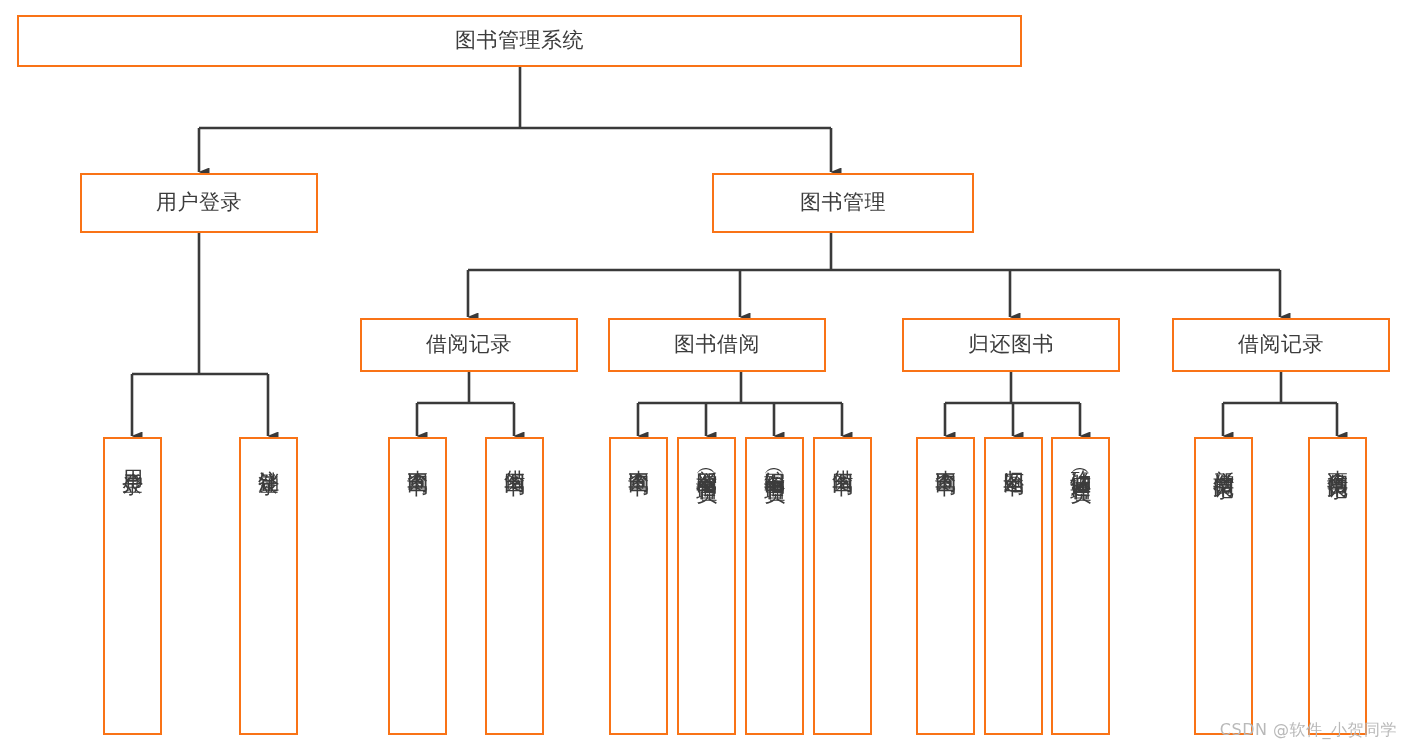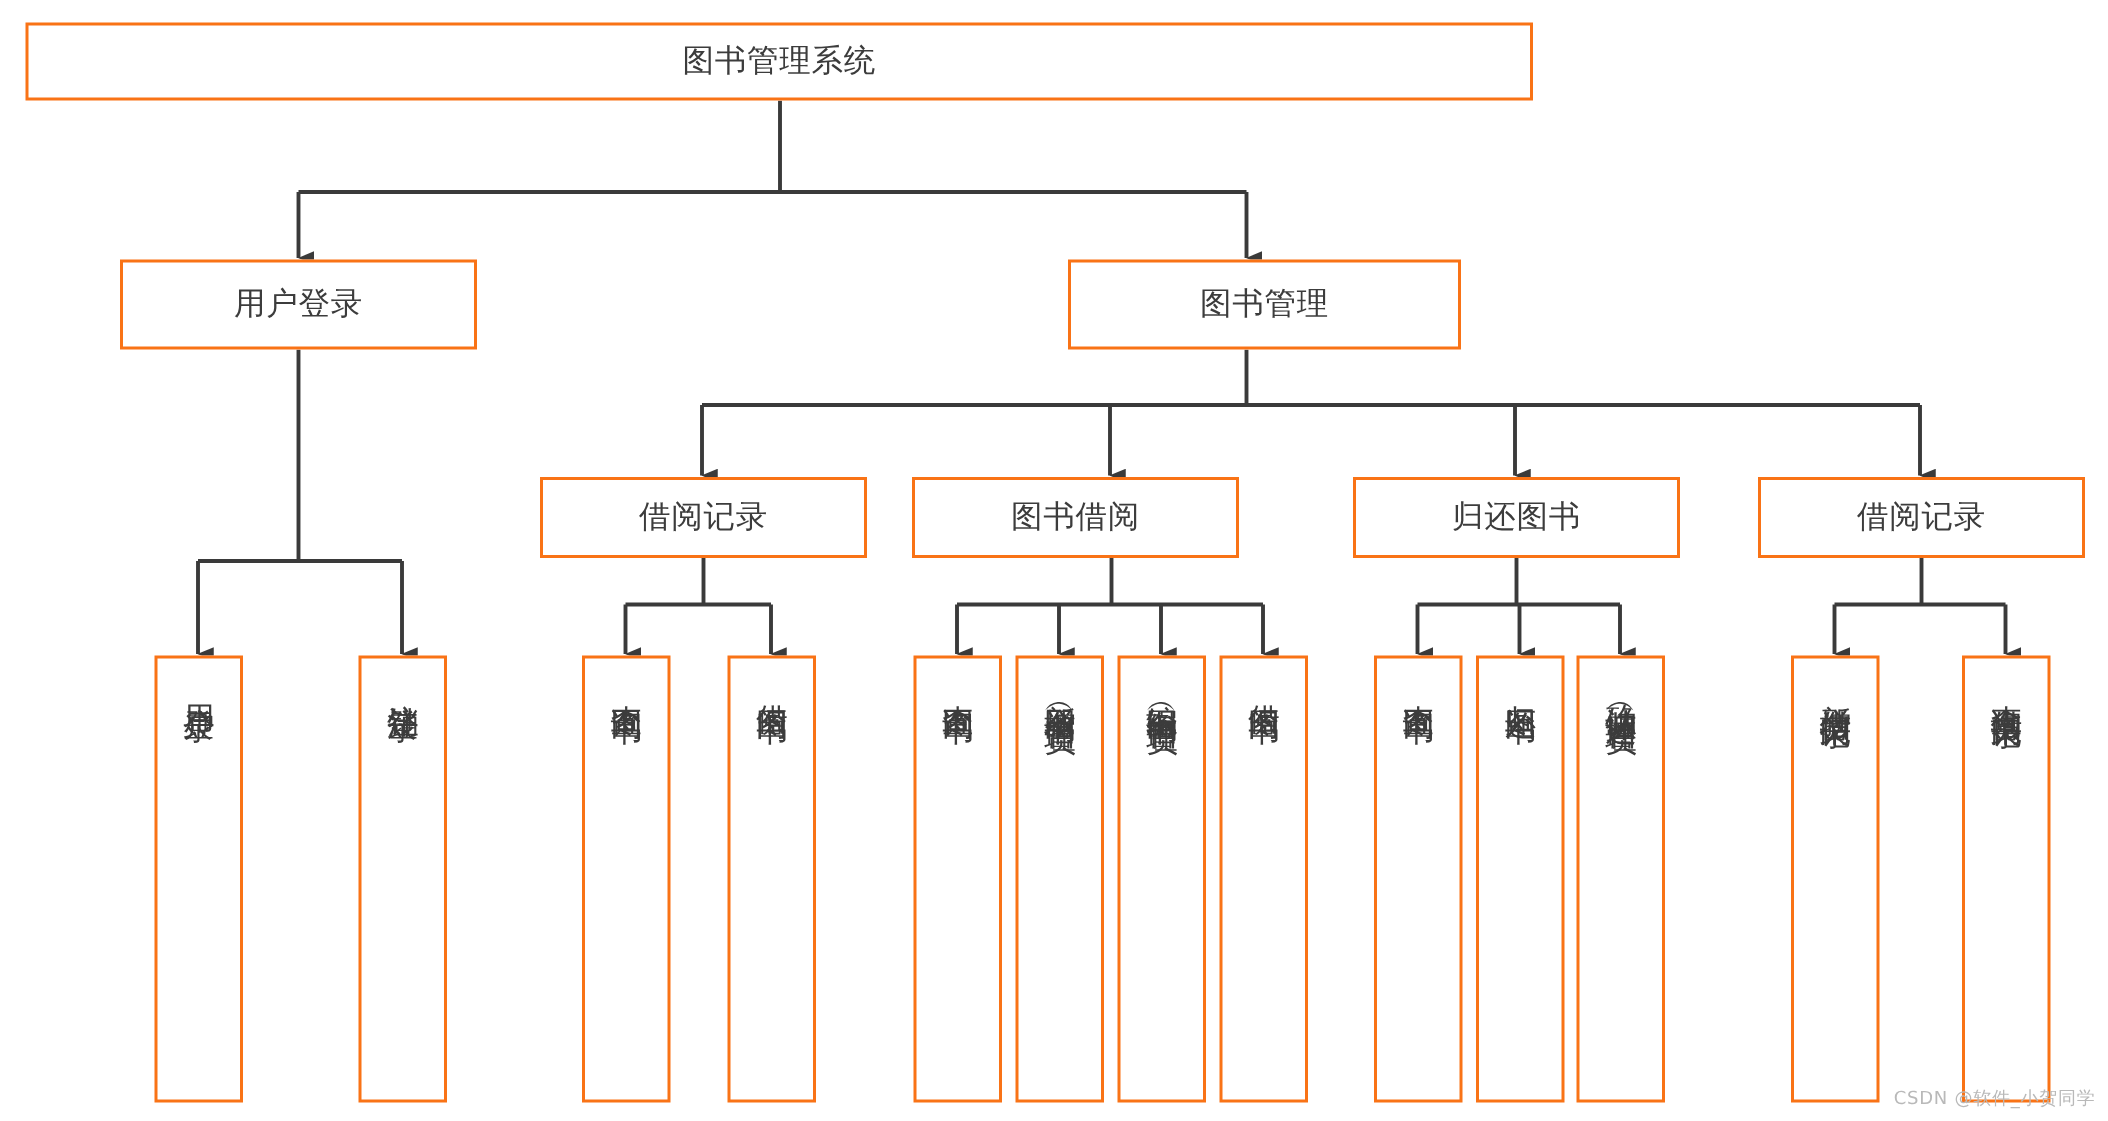--- a/index.html
+++ b/index.html
@@ -60,21 +60,21 @@
     max-height: 276px;
     white-space: normal;
   }
   .node.vertical.tall-text .node-label {
     max-height: 282px;
   }
   #watermark {
     position: absolute;
     right: 8px;
     bottom: 6px;
-    font-size: 12px;
+    font-size: 16px;
     color: #b9b9b9;
     letter-spacing: 0.5px;
     z-index: 5;
     white-space: nowrap;
     font-family: "DejaVu Sans", "Liberation Sans", sans-serif;
   }
 </style>
 </head>
 <body>
 

